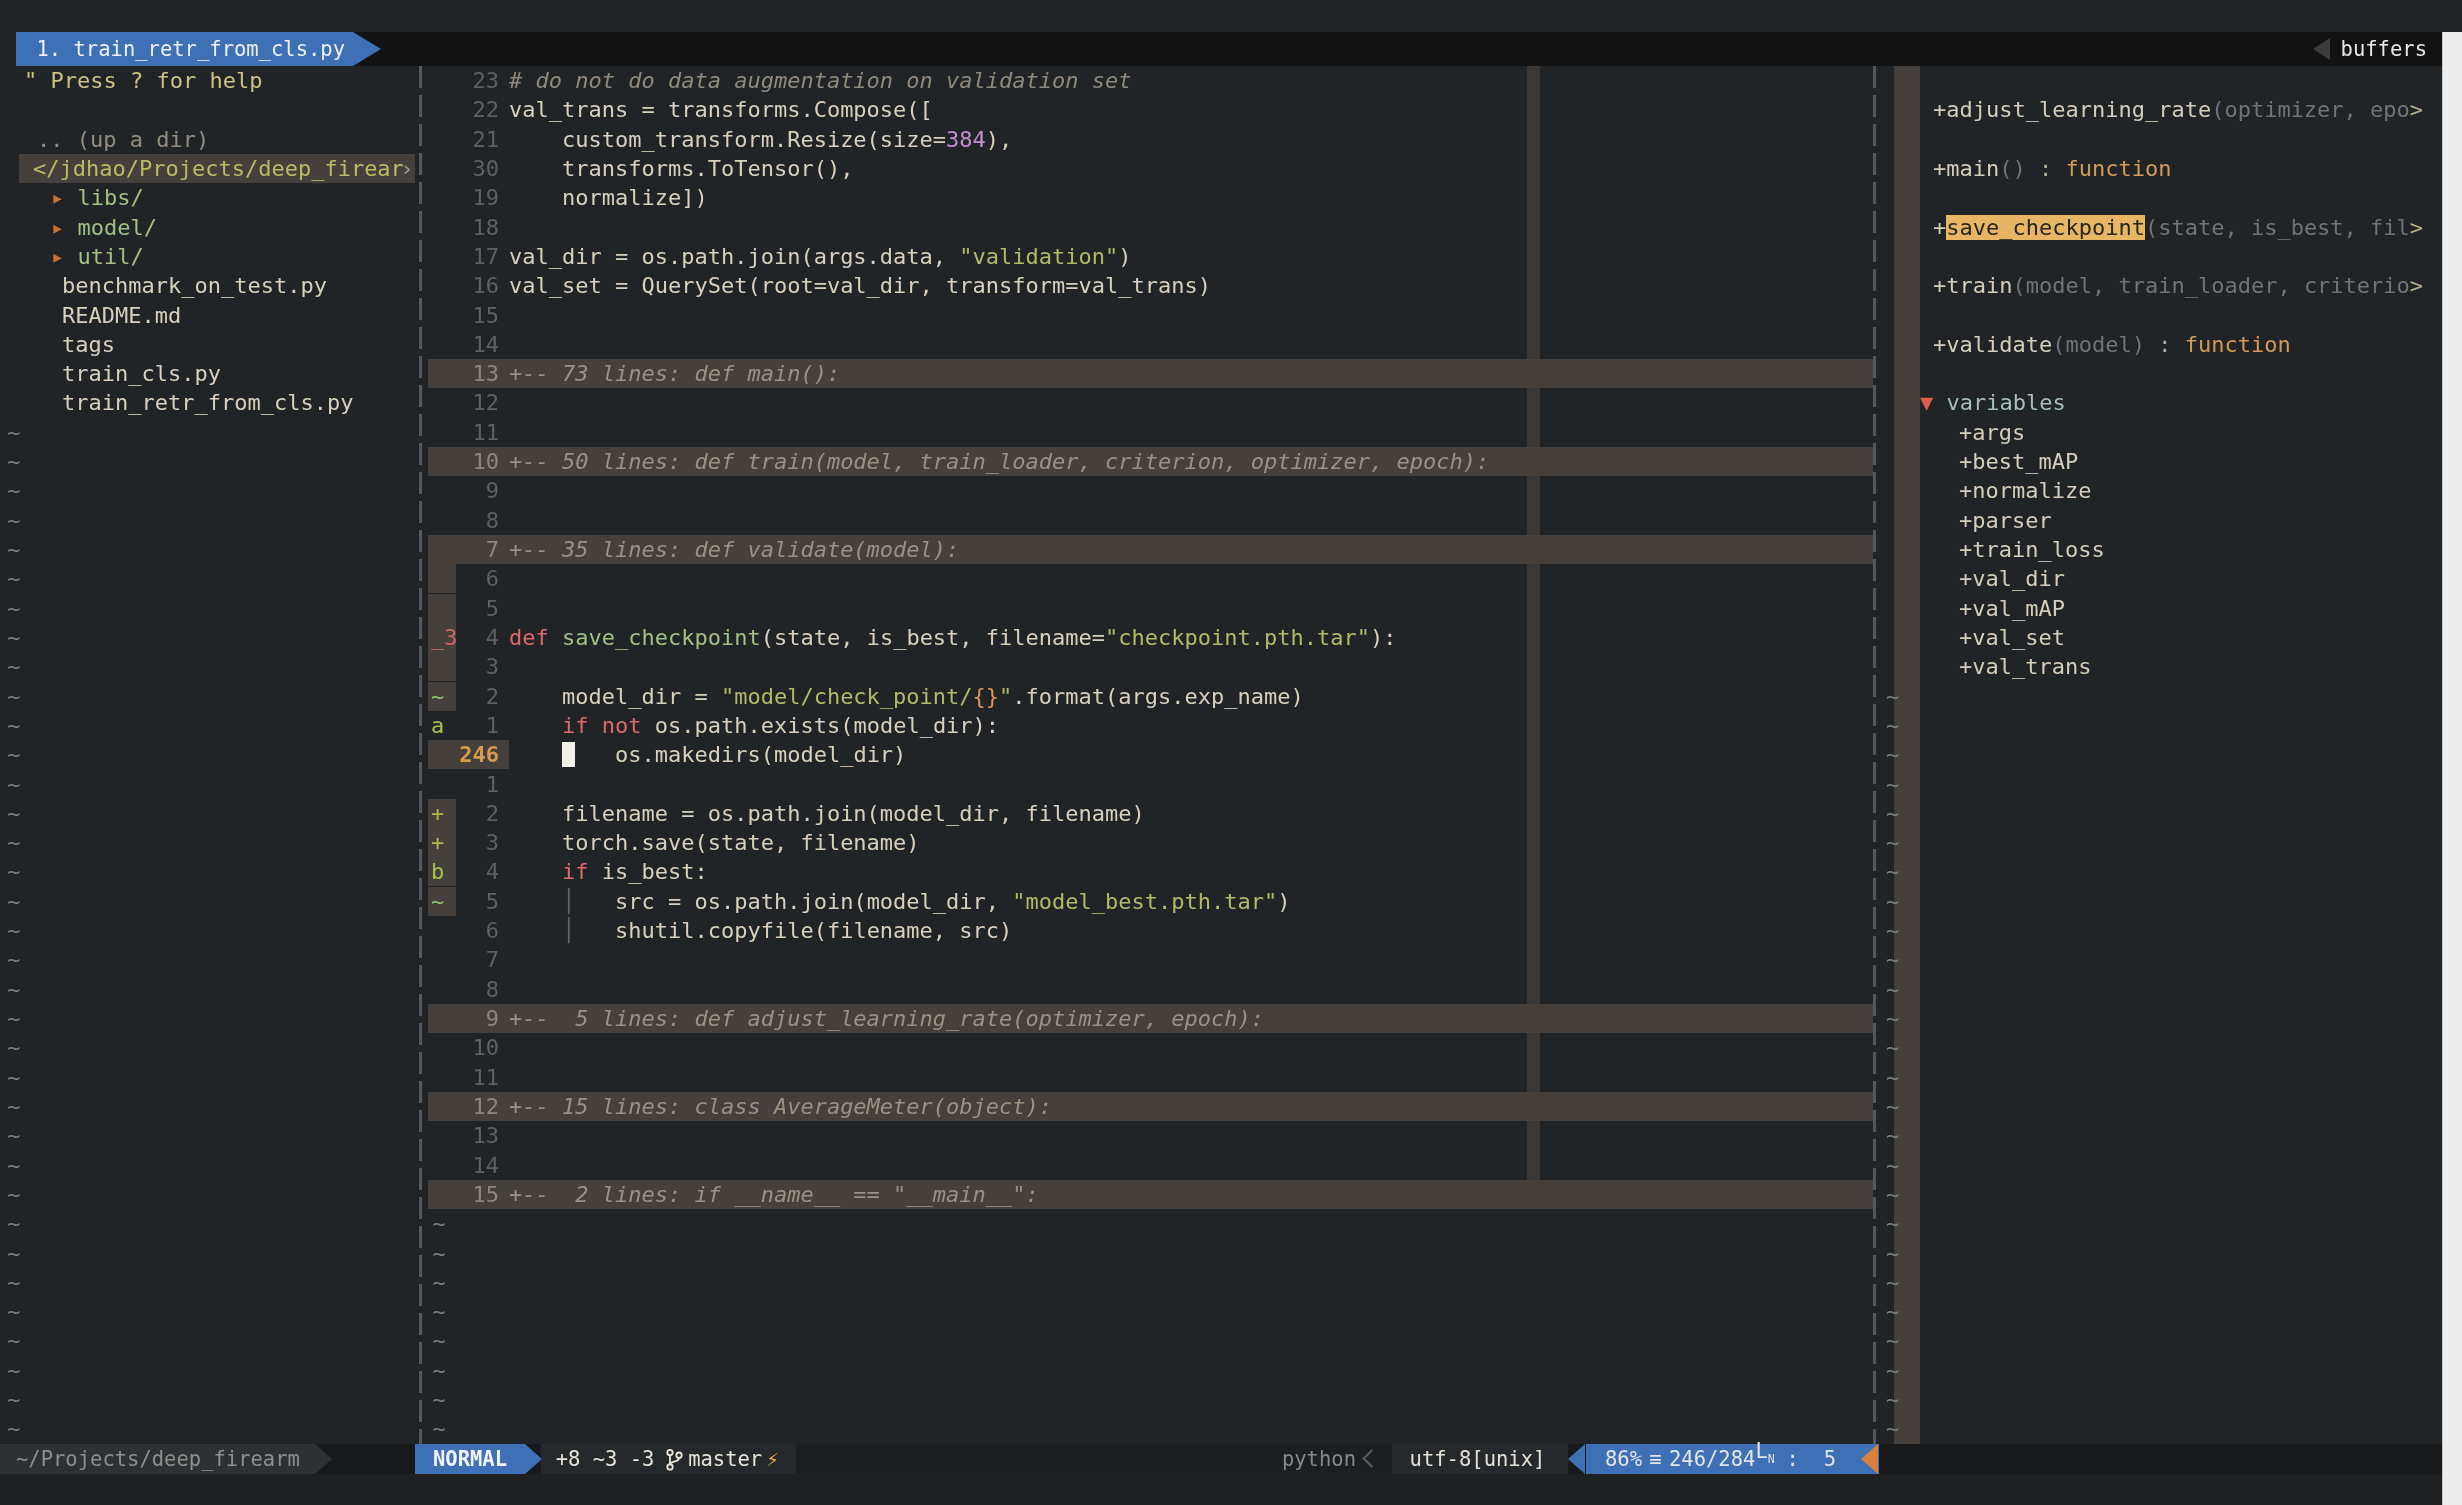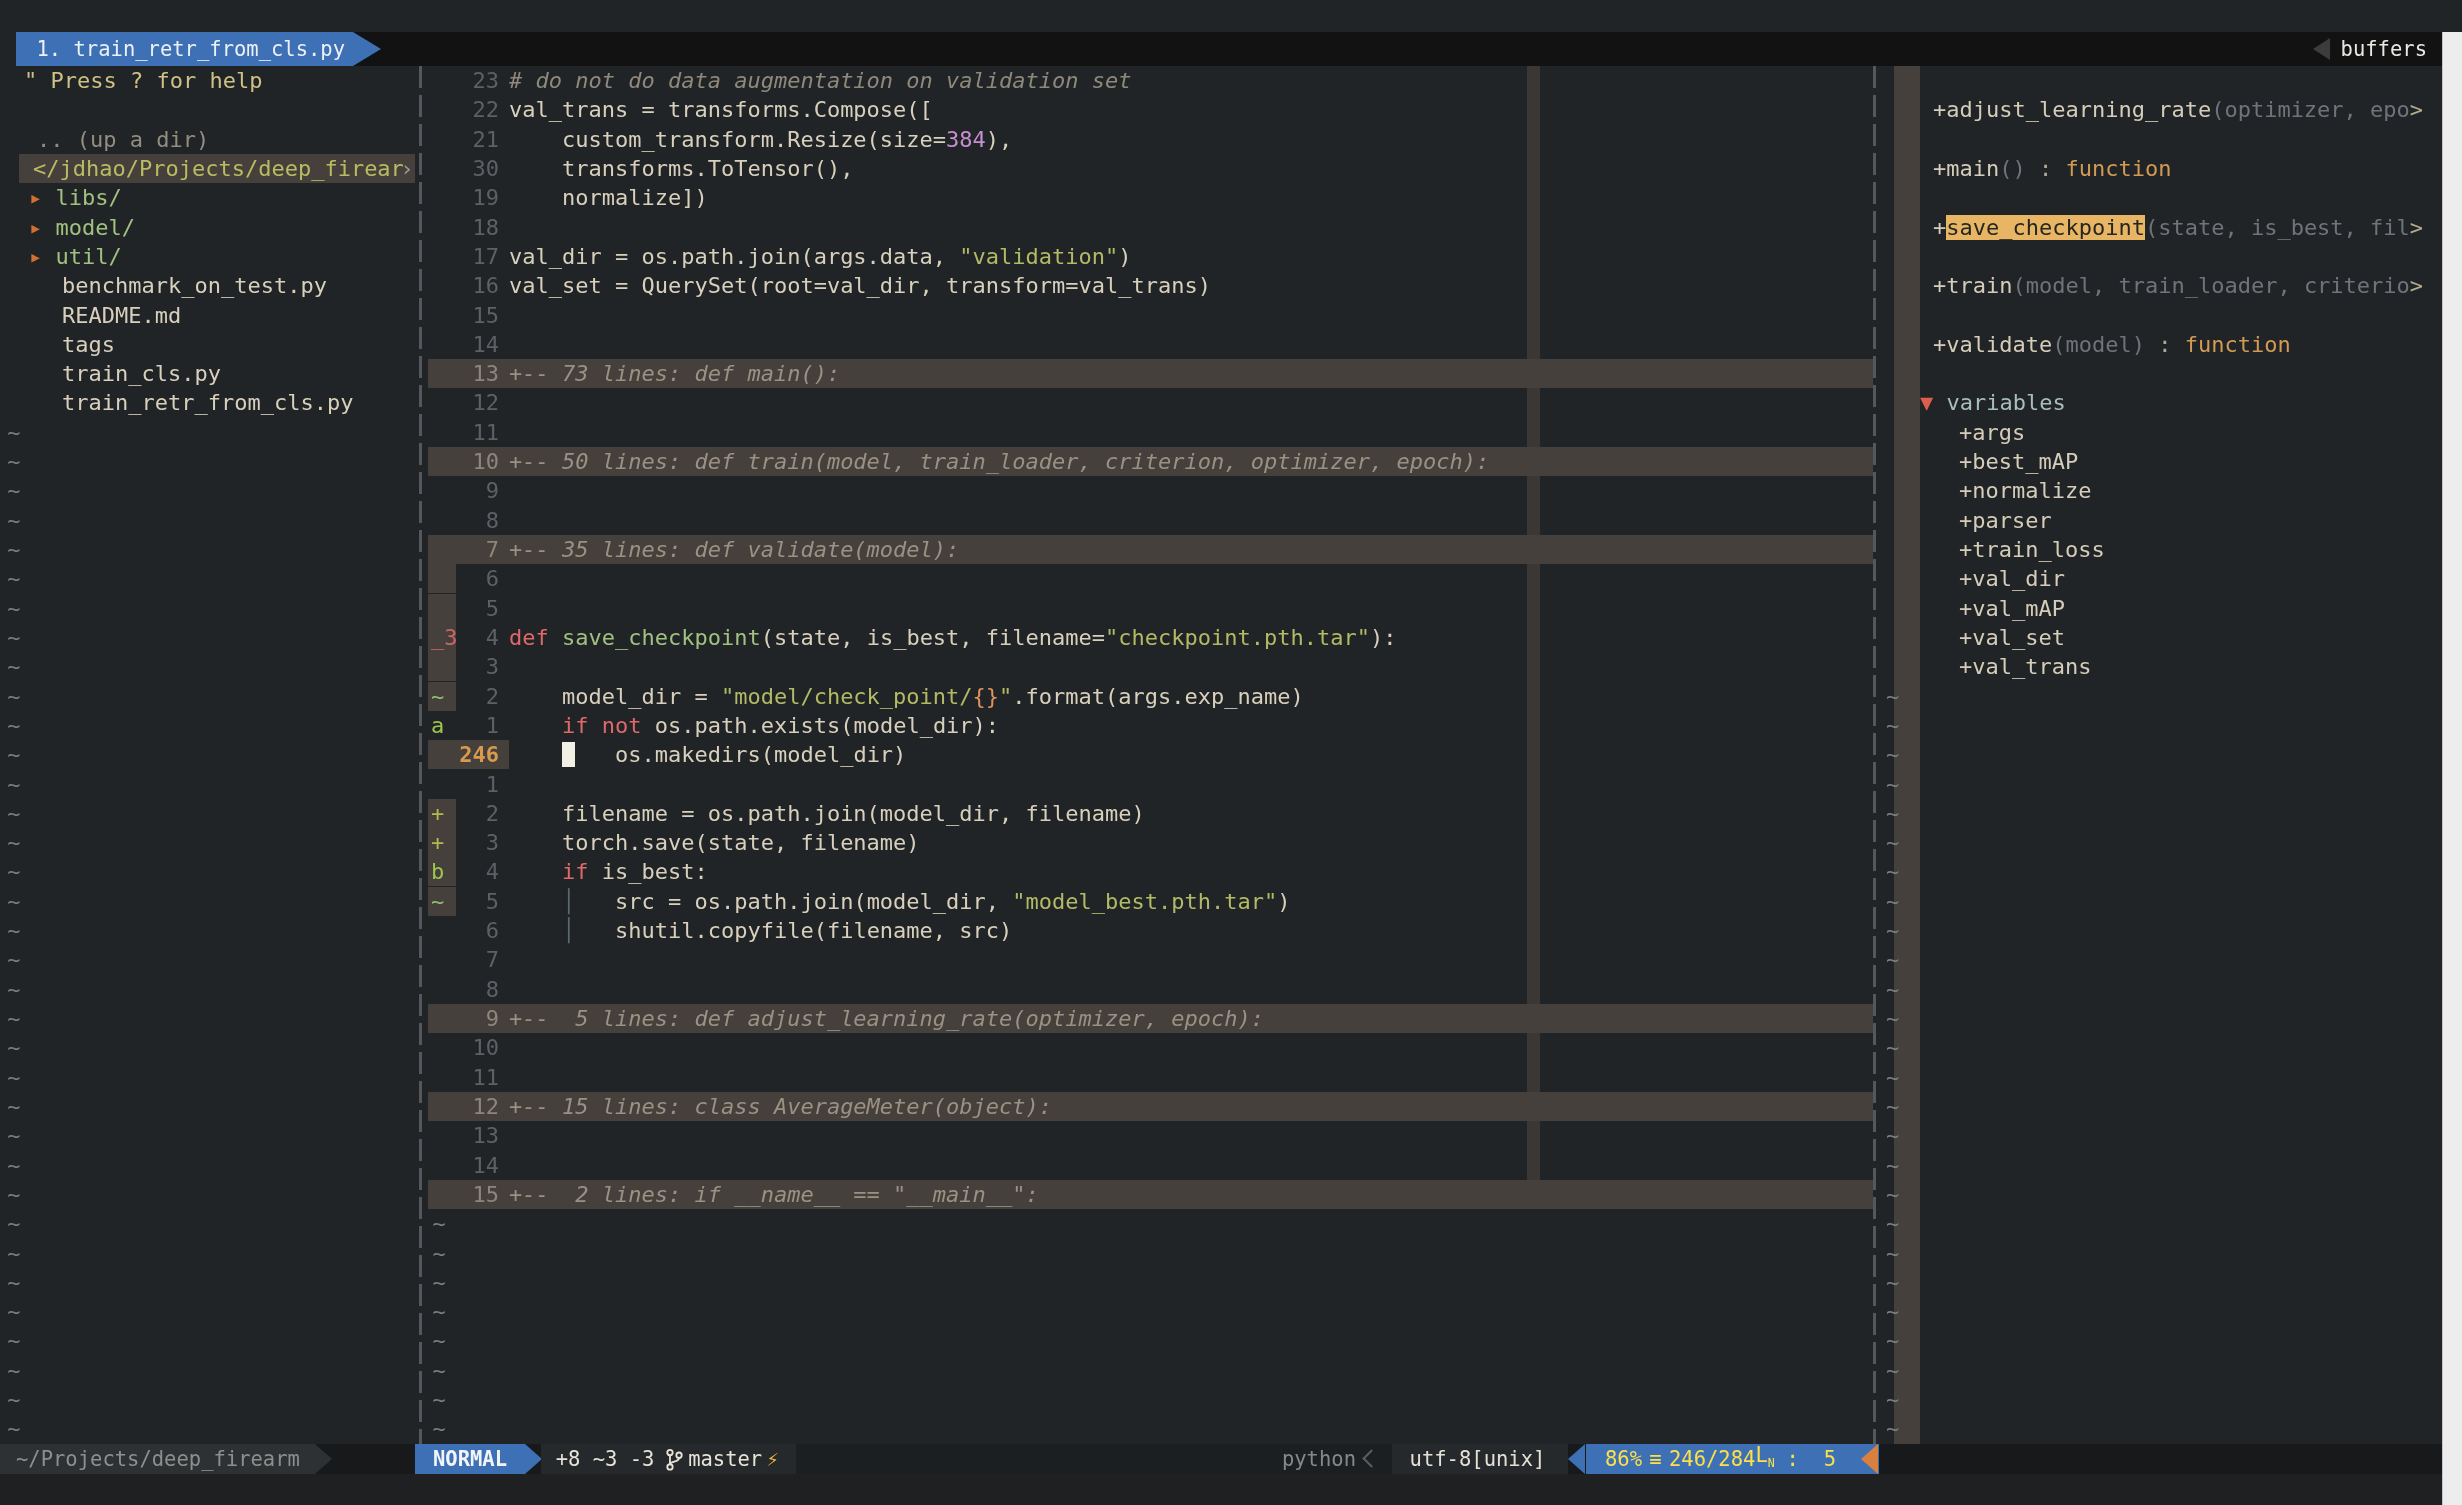--- a/index.html
+++ b/index.html
@@ -50,21 +50,21 @@
   .codetext{position:absolute;left:81px;top:0;white-space:pre;}
   .fold{background:var(--panel);}
   .fold .codetext,.foldtext{color:#9a9184;font-style:italic;}
   .fold .lnum{color:#8e867b;}
   .filler{color:#7b807b;padding-left:4.4px;}
   
   .nt-help{color:#cdc184;padding-left:24px;}
   .nt-updir{color:#938d80;padding-left:37px;}
   .nt-root{left:19px !important;width:396px !important;background:var(--panel);color:#b8bd61;padding-left:14px;}
   .nt-trunc{position:absolute;right:1.5px;color:#9a9a94;}
-  .nt-dir{padding-left:29px;}
+  .nt-dir{padding-left:51px;}
   .nt-dir .arrow{color:#cf7231;}
   .nt-dir .dname{color:#a1c181;}
   .nt-file{color:#d8d0bc;padding-left:62px;}
   .nt-filler{padding-left:7.3px;}
   
   .tb-name{color:#d5cdba;}
   .tb-sig{color:#70747a;}
   .tb-colon{color:#b0a995;}
   .tb-kind{color:#d29a55;}
   .tb-hl{background:var(--hl);color:#262620;}
@@ -78,21 +78,21 @@
   .arrR{position:absolute;top:0;width:0;height:0;border-top:15.4px solid transparent;border-bottom:15.4px solid transparent;}
   .arrL{position:absolute;top:0;width:0;height:0;border-top:15.4px solid transparent;border-bottom:15.4px solid transparent;}
   .sl-nerd{left:0;width:315px;background:#2e3134;color:#8c908c;padding-left:16px;}
   .sl-normal{left:415px;width:110px;background:var(--blue);color:#f2f5f8;font-weight:bold;text-align:center;}
   .sl-b{left:541px;width:255px;background:#26292c;color:#e8e4d8;display:flex;align-items:center;padding-left:14.7px;}
   .sl-c{left:796px;width:597px;background:#1c1f21;color:#85898a;padding-left:41px;}
   .sl-ft{position:absolute;right:37px;top:0;color:#85898a;}
   .chev{position:absolute;left:1365px;top:8px;width:11px;height:11px;
         border-left:2.9px solid #595d60;border-bottom:2.9px solid #595d60;transform:rotate(45deg);}
   .sl-y{left:1392px;width:176px;background:#26292c;color:#e4e0d6;padding-left:17.6px;}
-  .sl-z{left:1586px;width:293px;background:var(--blue);color:#fde047;padding-left:19px;display:flex;align-items:center;}
+  .sl-z{left:1586px;width:293px;background:var(--blue);color:#e5e5e5;padding-left:19px;display:flex;align-items:flex-end;}
   .sl-tag{left:1879px;width:563px;background:var(--panel);color:#a39b8c;padding-left:14.7px;}
   .flag{color:#f3b43e;margin-left:4.4px;}
   .lng sub{font-size:11.7px;}
   .branch-icon{margin:0 4.4px 0 10.3px;}
   .cmdline{position:absolute;left:0;top:1474px;width:2442px;height:31px;background:#1e2022;}
   
   .scrollbar{position:absolute;right:0;top:32px;width:20.5px;height:1473px;background:#ededed;border-left:1.5px solid #c6c6c6;box-sizing:border-box;}
 </style>
 </head>
 <body>

